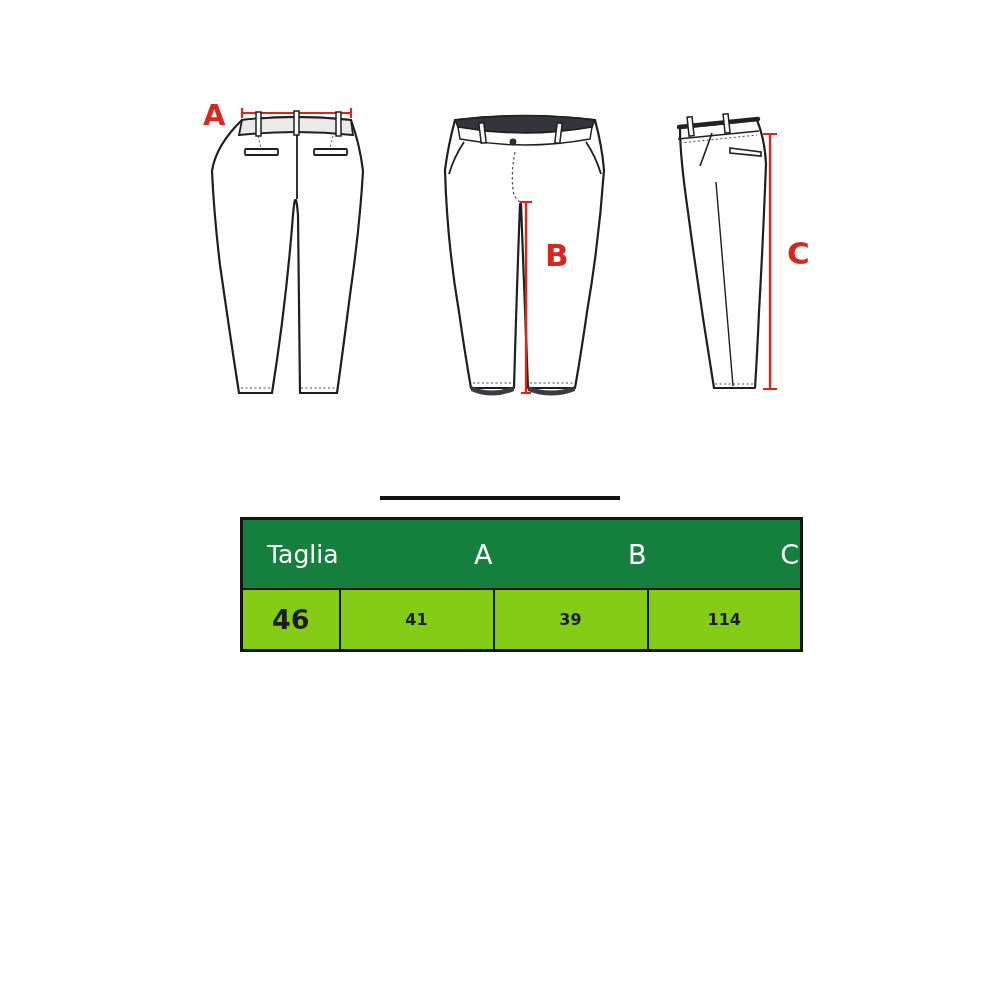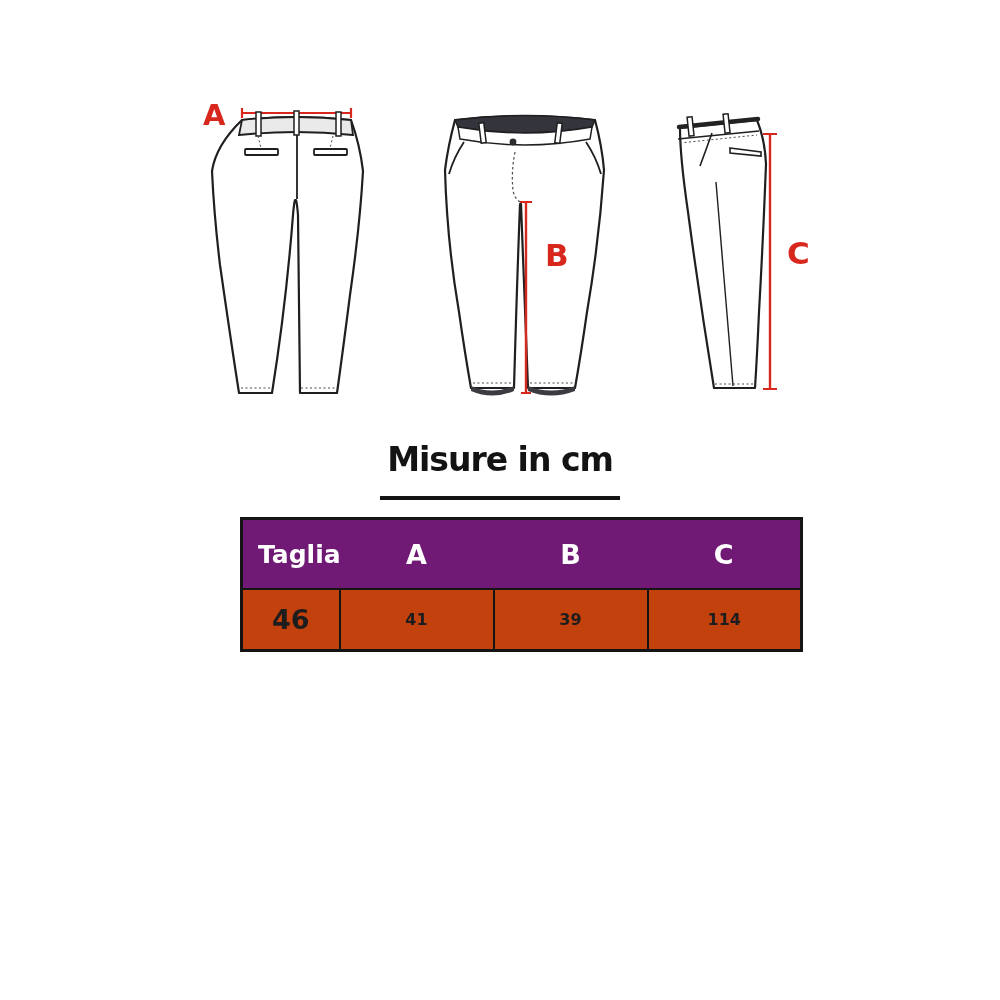--- a/index.html
+++ b/index.html
@@ -37,27 +37,27 @@
 
   
   table.size-table{
     position:absolute;left:240px;top:517px;width:560px;
     border-collapse:collapse;table-layout:fixed;
     border:3px solid #141414;
   }
   table.size-table col.c-taglia{width:98px;}
   table.size-table col.c-meas{width:154px;}
   table.size-table thead th{
-    background:#701a75;color:#ffffff;height:66px;
-    font-weight:bold;vertical-align:middle;border:0;
+    background:#15803d;color:#ffffff;height:66px;
+    font-weight:normal;vertical-align:middle;border:0;text-align:right;
   }
   th.h-taglia{text-align:left;padding-left:15px;font-size:25px;}
   th.h-letter{text-align:center;font-size:27px;}
   table.size-table tbody td{
-    height:57px;border:2px solid #141414;background:#c2410c;
+    height:57px;border:2px solid #141414;background:#84cc16;
     text-align:center;vertical-align:middle;font-weight:bold;color:#1d1d1d;
   }
   td.cell-size{font-size:27px;}
   td.cell-val{font-size:16px;}
 </style>
 </head>
 <body>
 
 <div class="canvas">
 
@@ -161,21 +161,20 @@
 
       <g stroke="#d8281e" fill="none">
         <line x1="110" y1="22" x2="110" y2="277" stroke-width="2.4"></line>
         <line x1="103" y1="22" x2="117" y2="22" stroke-width="2"></line>
         <line x1="103" y1="277" x2="117" y2="277" stroke-width="2"></line>
       </g>
     </svg>
   </div>
   <span class="meas-letter letter-c">C</span>
 
-  <div class="title">Misure in cm</div>
   <div class="title-underline"></div>
 
   <table class="size-table">
     <colgroup>
       <col class="c-taglia">
         <col class="c-meas">
         <col class="c-meas">
         <col class="c-meas">
     </colgroup>
     <thead>

